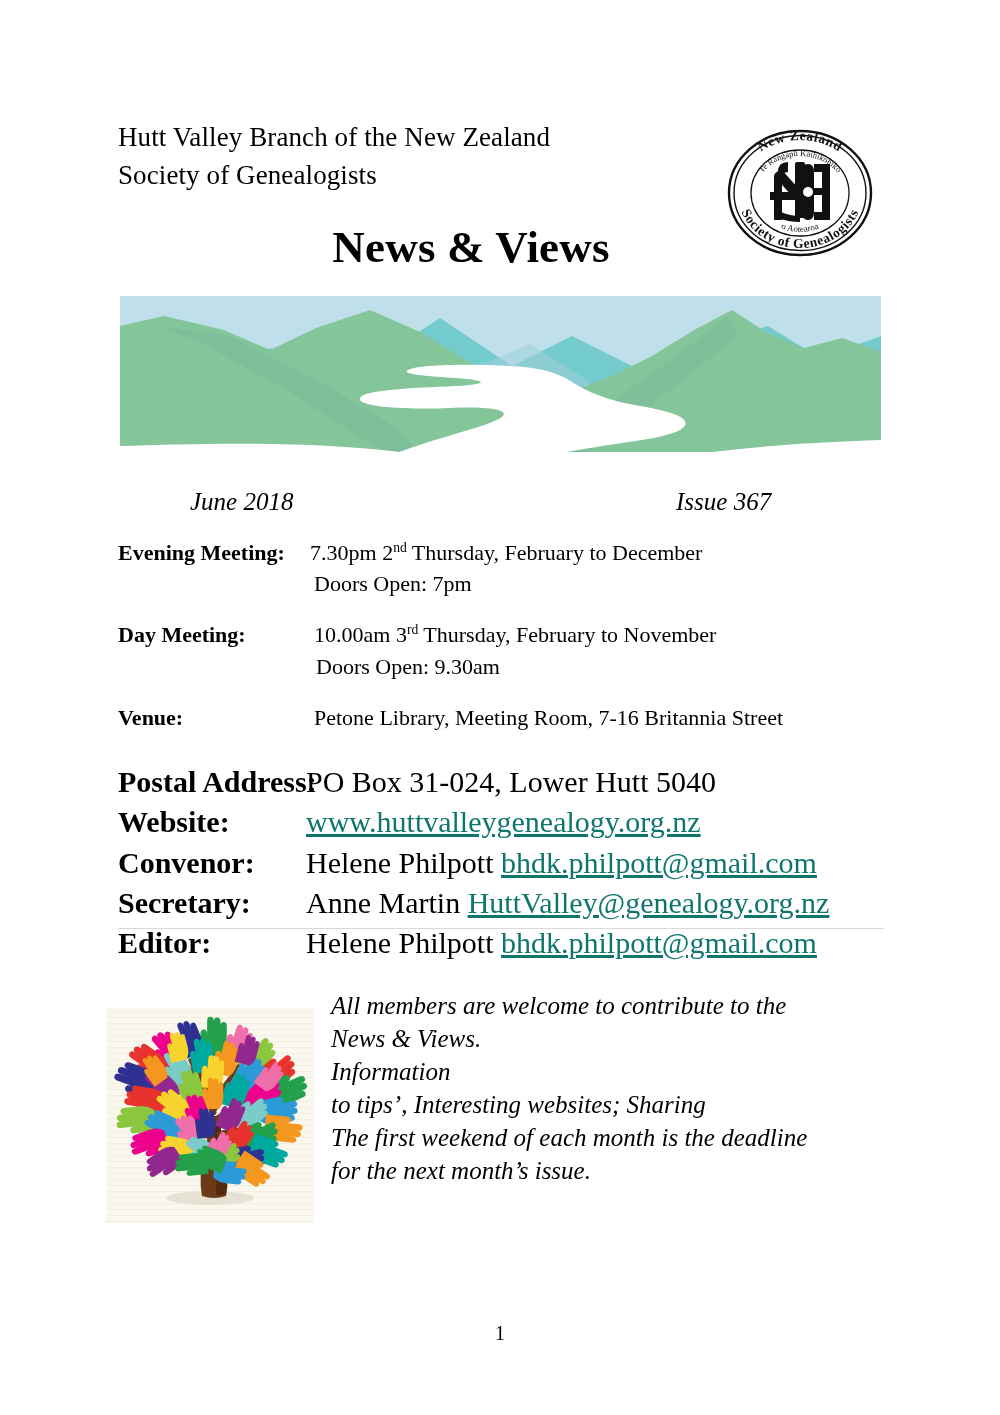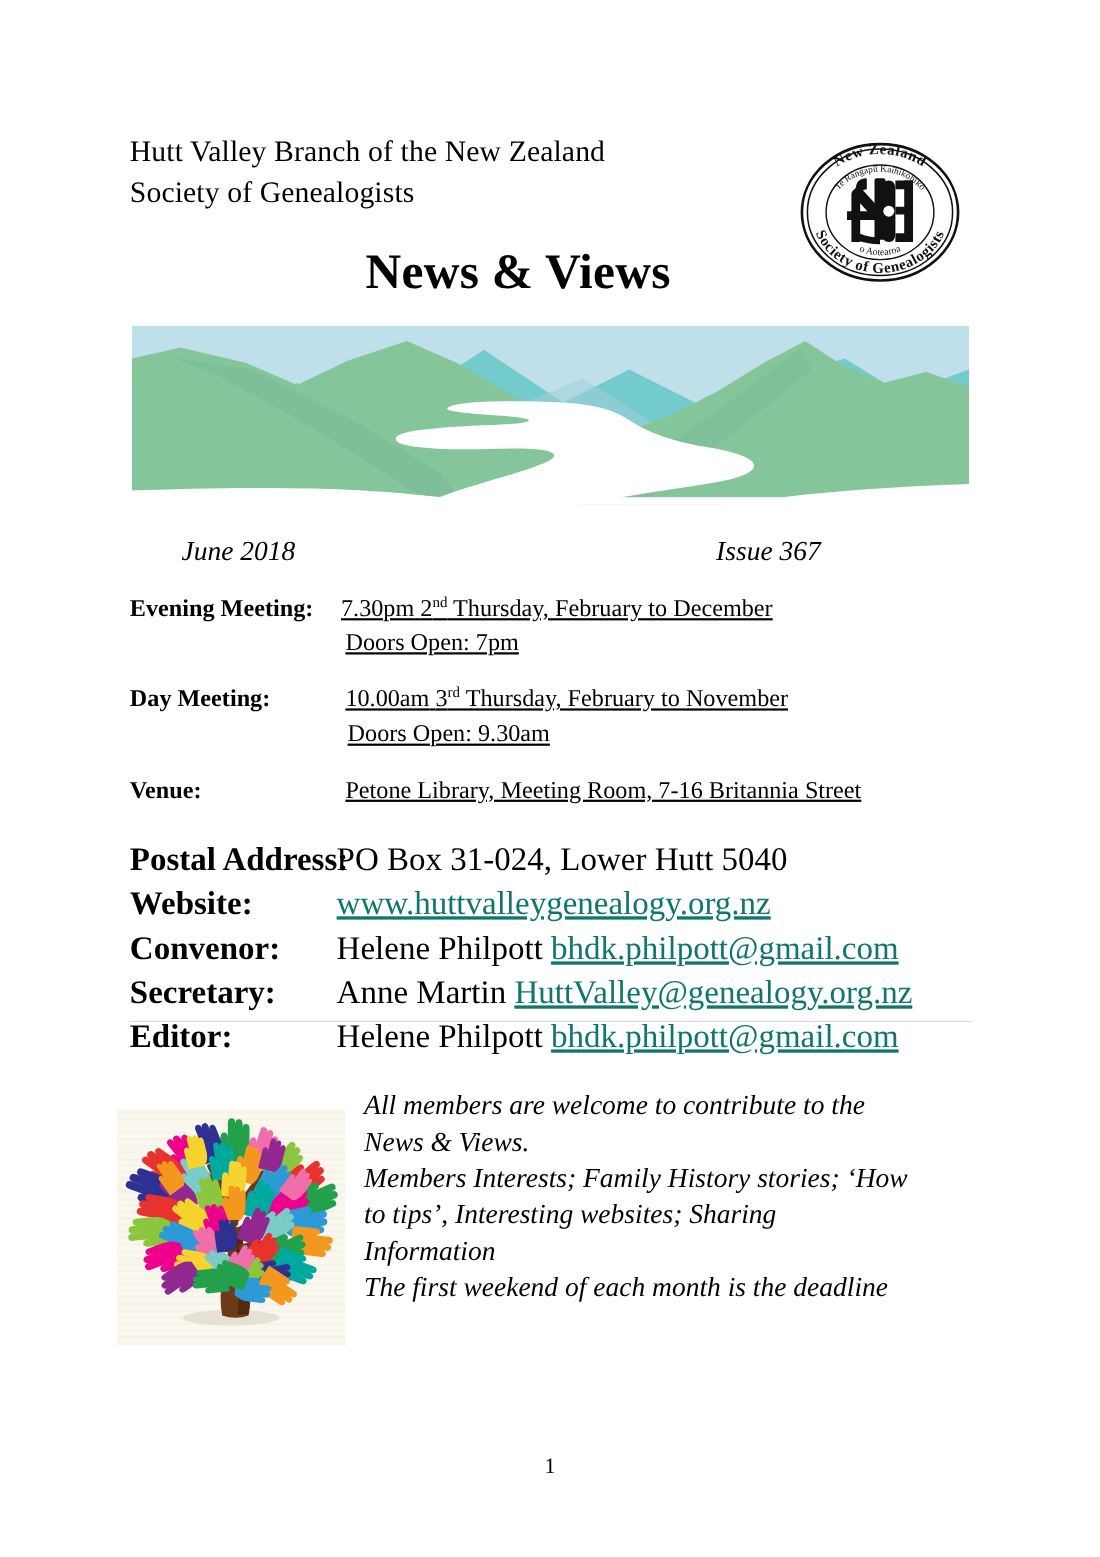--- a/index.html
+++ b/index.html
@@ -66,21 +66,21 @@
     top: 296px;
     width: 761px;
     height: 163px;
     overflow: hidden;
   }
   .banner svg { display: block; }
 
   
   .issue-line {
     position: absolute;
-    left: 103px;
+    left: 128px;
     top: 488px;
     width: 766px;
     font-size: 25px;
     font-style: italic;
     height: 32px;
   }
   .issue-date {
     position: absolute;
     left: 62px;
     top: 0;
@@ -103,21 +103,20 @@
   .info-row {
     display: flex;
     align-items: baseline;
   }
   .info-label {
     font-weight: bold;
     white-space: nowrap;
   }
   .info-value {
     white-space: nowrap;
-    text-decoration: underline;
   }
   .lbl-w1 { width: 192px; flex: 0 0 192px; }
   .lbl-w2 { width: 196px; flex: 0 0 196px; }
   .indent-doors { padding-left: 196px; }
   .indent-doors-2 { padding-left: 198px; }
   .gap-mid { height: 20px; }
   .sup {
     font-size: 0.62em;
     vertical-align: super;
     line-height: 0;
@@ -528,21 +527,21 @@
         <g transform="translate(100,152) scale(1.9) rotate(-70)">
             <use href="#hand" fill="#22a14a"></use>
           </g>
       </g>
     </svg>
   </div>
 
   <div class="invite">
     <p>All members are welcome to contribute to the</p>
     <p>News &amp; Views.</p>
-    <p>Members Interests; Family History stories; ‘How</p>
+    <p>Information</p>
     <p>to tips’, Interesting websites; Sharing</p>
-    <p>Information</p>
     <p>The first weekend of each month is the deadline</p>
+    <p>for the next month’s issue.</p>
   </div>
 
   <div class="page-number">1</div>
 
 </div>
 
 </body></html>

